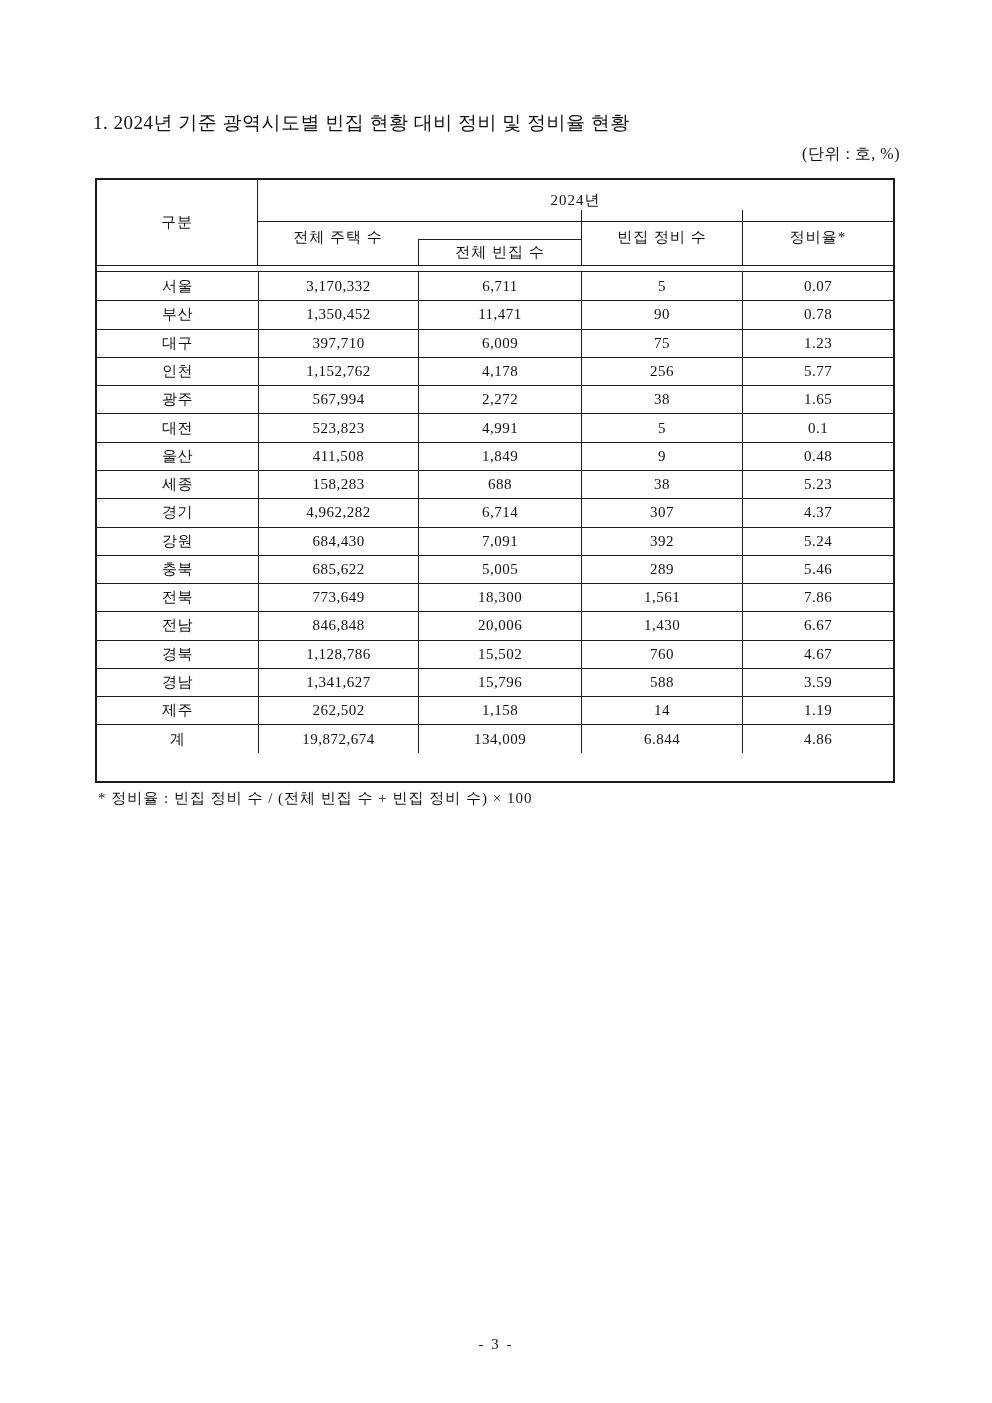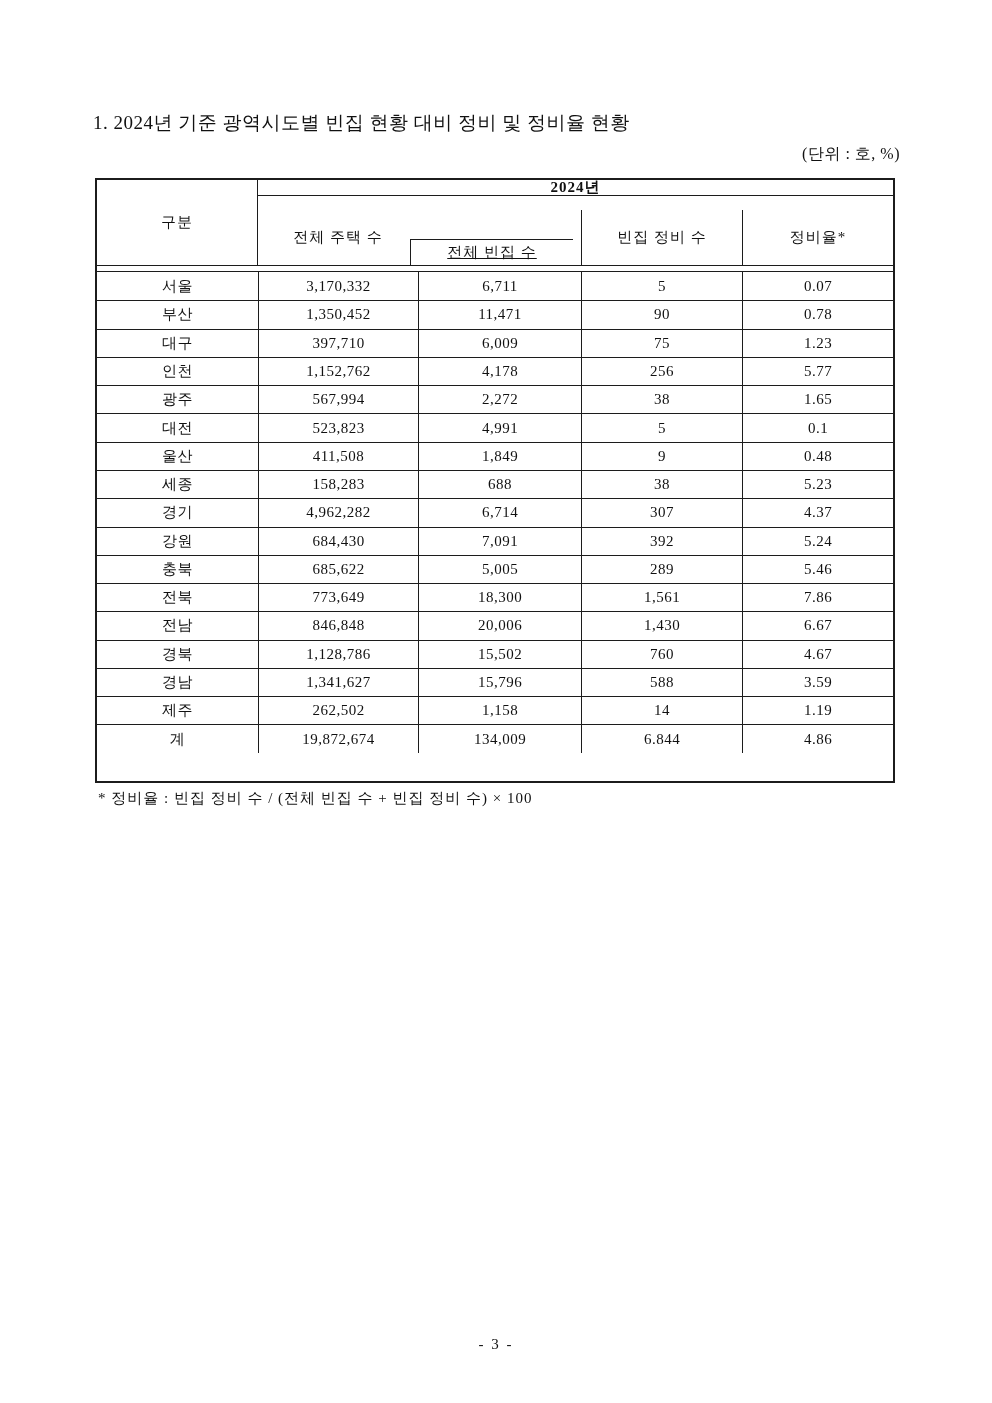--- a/index.html
+++ b/index.html
@@ -32,32 +32,30 @@
     border-bottom: 1px solid #1c1c1c;
   }
   .th { font-size: 15px; letter-spacing: 1px; }
   .cell-center { display: flex; align-items: center; justify-content: center; box-sizing: border-box; }
   .h-gubun {
     position: absolute; left: 0; top: 0; width: 161px; height: 85px;
     border-right: 1px solid #1c1c1c;
     font-family: Liberation Serif, serif;
   }
   .h-year {
-    position: absolute; left: 161px; top: 0; right: 0; height: 16px;
+    position: absolute; left: 161px; top: 0; right: 0; height: 42px;
     border-bottom: 1px solid #1c1c1c;
-    font-weight: bold;
   }
   .h-houses {
     position: absolute; left: 161px; top: 30px; width: 160px; height: 55px;
   }
   .h-vacant {
-    position: absolute; left: 313px; top: 59px; width: 163px; height: 26px;
+    position: absolute; left: 321px; top: 59px; width: 163px; height: 26px;
     border-top: 1px solid #1c1c1c;
     border-left: 1px solid #1c1c1c;
-    text-decoration: underline;
   }
   .h-renov {
     position: absolute; left: 484px; top: 30px; width: 161px; height: 55px;
     border-left: 1px solid #1c1c1c;
   }
   .h-rate {
     position: absolute; left: 645px; top: 30px; right: 0; height: 55px;
     border-left: 1px solid #1c1c1c;
   }
   

